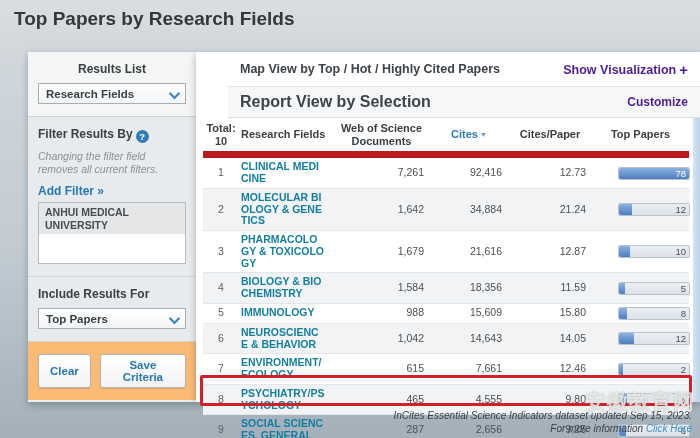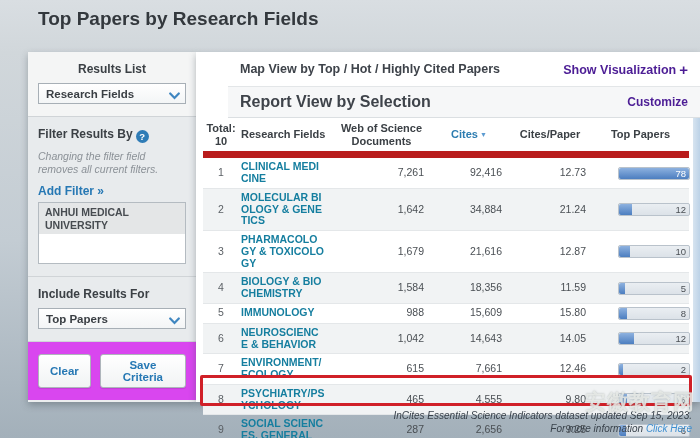--- a/index.html
+++ b/index.html
@@ -5,33 +5,33 @@
   * { margin:0; padding:0; box-sizing:border-box; }
   html,body { width:700px; height:438px; overflow:hidden; }
   body {
     font-family:"Liberation Sans", sans-serif;
     background:linear-gradient(180deg,#d9dee2 0px,#d1d7db 52px,#c3ccd3 55%,#a3b0ba 100%);
     position:relative; color:#3a3f44;
   }
   .page { position:absolute; inset:0; }
 
   
-  .page-title { position:absolute; left:38px; top:8px; font-size:19px; font-weight:bold; color:#33383d; }
+  .page-title { position:absolute; left:14px; top:8px; font-size:19px; font-weight:bold; color:#33383d; }
 
   
   .sidebar { position:absolute; left:28px; top:52px; width:168px; height:350px;
     background:#eceeef; box-shadow:0 3px 7px rgba(60,70,80,.38); font-size:12px; }
   .main { position:absolute; left:196px; top:52px; width:504px; height:350px;
     background:#ffffff; box-shadow:0 3px 7px rgba(60,70,80,.38); }
 
   
   .sb-sec { padding:10px 10px 12px 10px; }
   .sec-light { background:#f4f5f5; border-bottom:1px solid #d0d4d7;text-align:center; }
   .sec-gray  { background:#e8ebed; border-bottom:1px solid #d0d4d7; }
-  .sec-btns  { background:#d946ef; }
+  .sec-btns  { background:#fdba74; }
   .sb-label { font-weight:bold; color:#3b4045; font-size:12px; margin-bottom:7px; }
   .selectbox { position:relative; height:21px; background:linear-gradient(#ffffff,#f3f5f6);
     border:1px solid #a7afb6; display:flex; align-items:center; padding:0 22px 0 7px;
     font-weight:bold; font-size:11.5px; color:#3a3f44; cursor:pointer; }
   .selectbox .chev { position:absolute; right:5px; top:6px; }
   .help-badge { display:inline-block; width:13px; height:13px; border-radius:50%;
     background:#2f7cb6; color:#fff; font-size:9.5px; font-weight:bold; text-align:center;
     line-height:13px; vertical-align:-2px; margin-left:3px; }
   .filter-note { font-style:italic; color:#8b9197; font-size:10.5px; line-height:1.25; margin:2px 0 8px; }
   .add-filter { color:#2678b4; font-weight:bold; font-size:12px; cursor:pointer; margin-bottom:4px; display:inline-block; }

